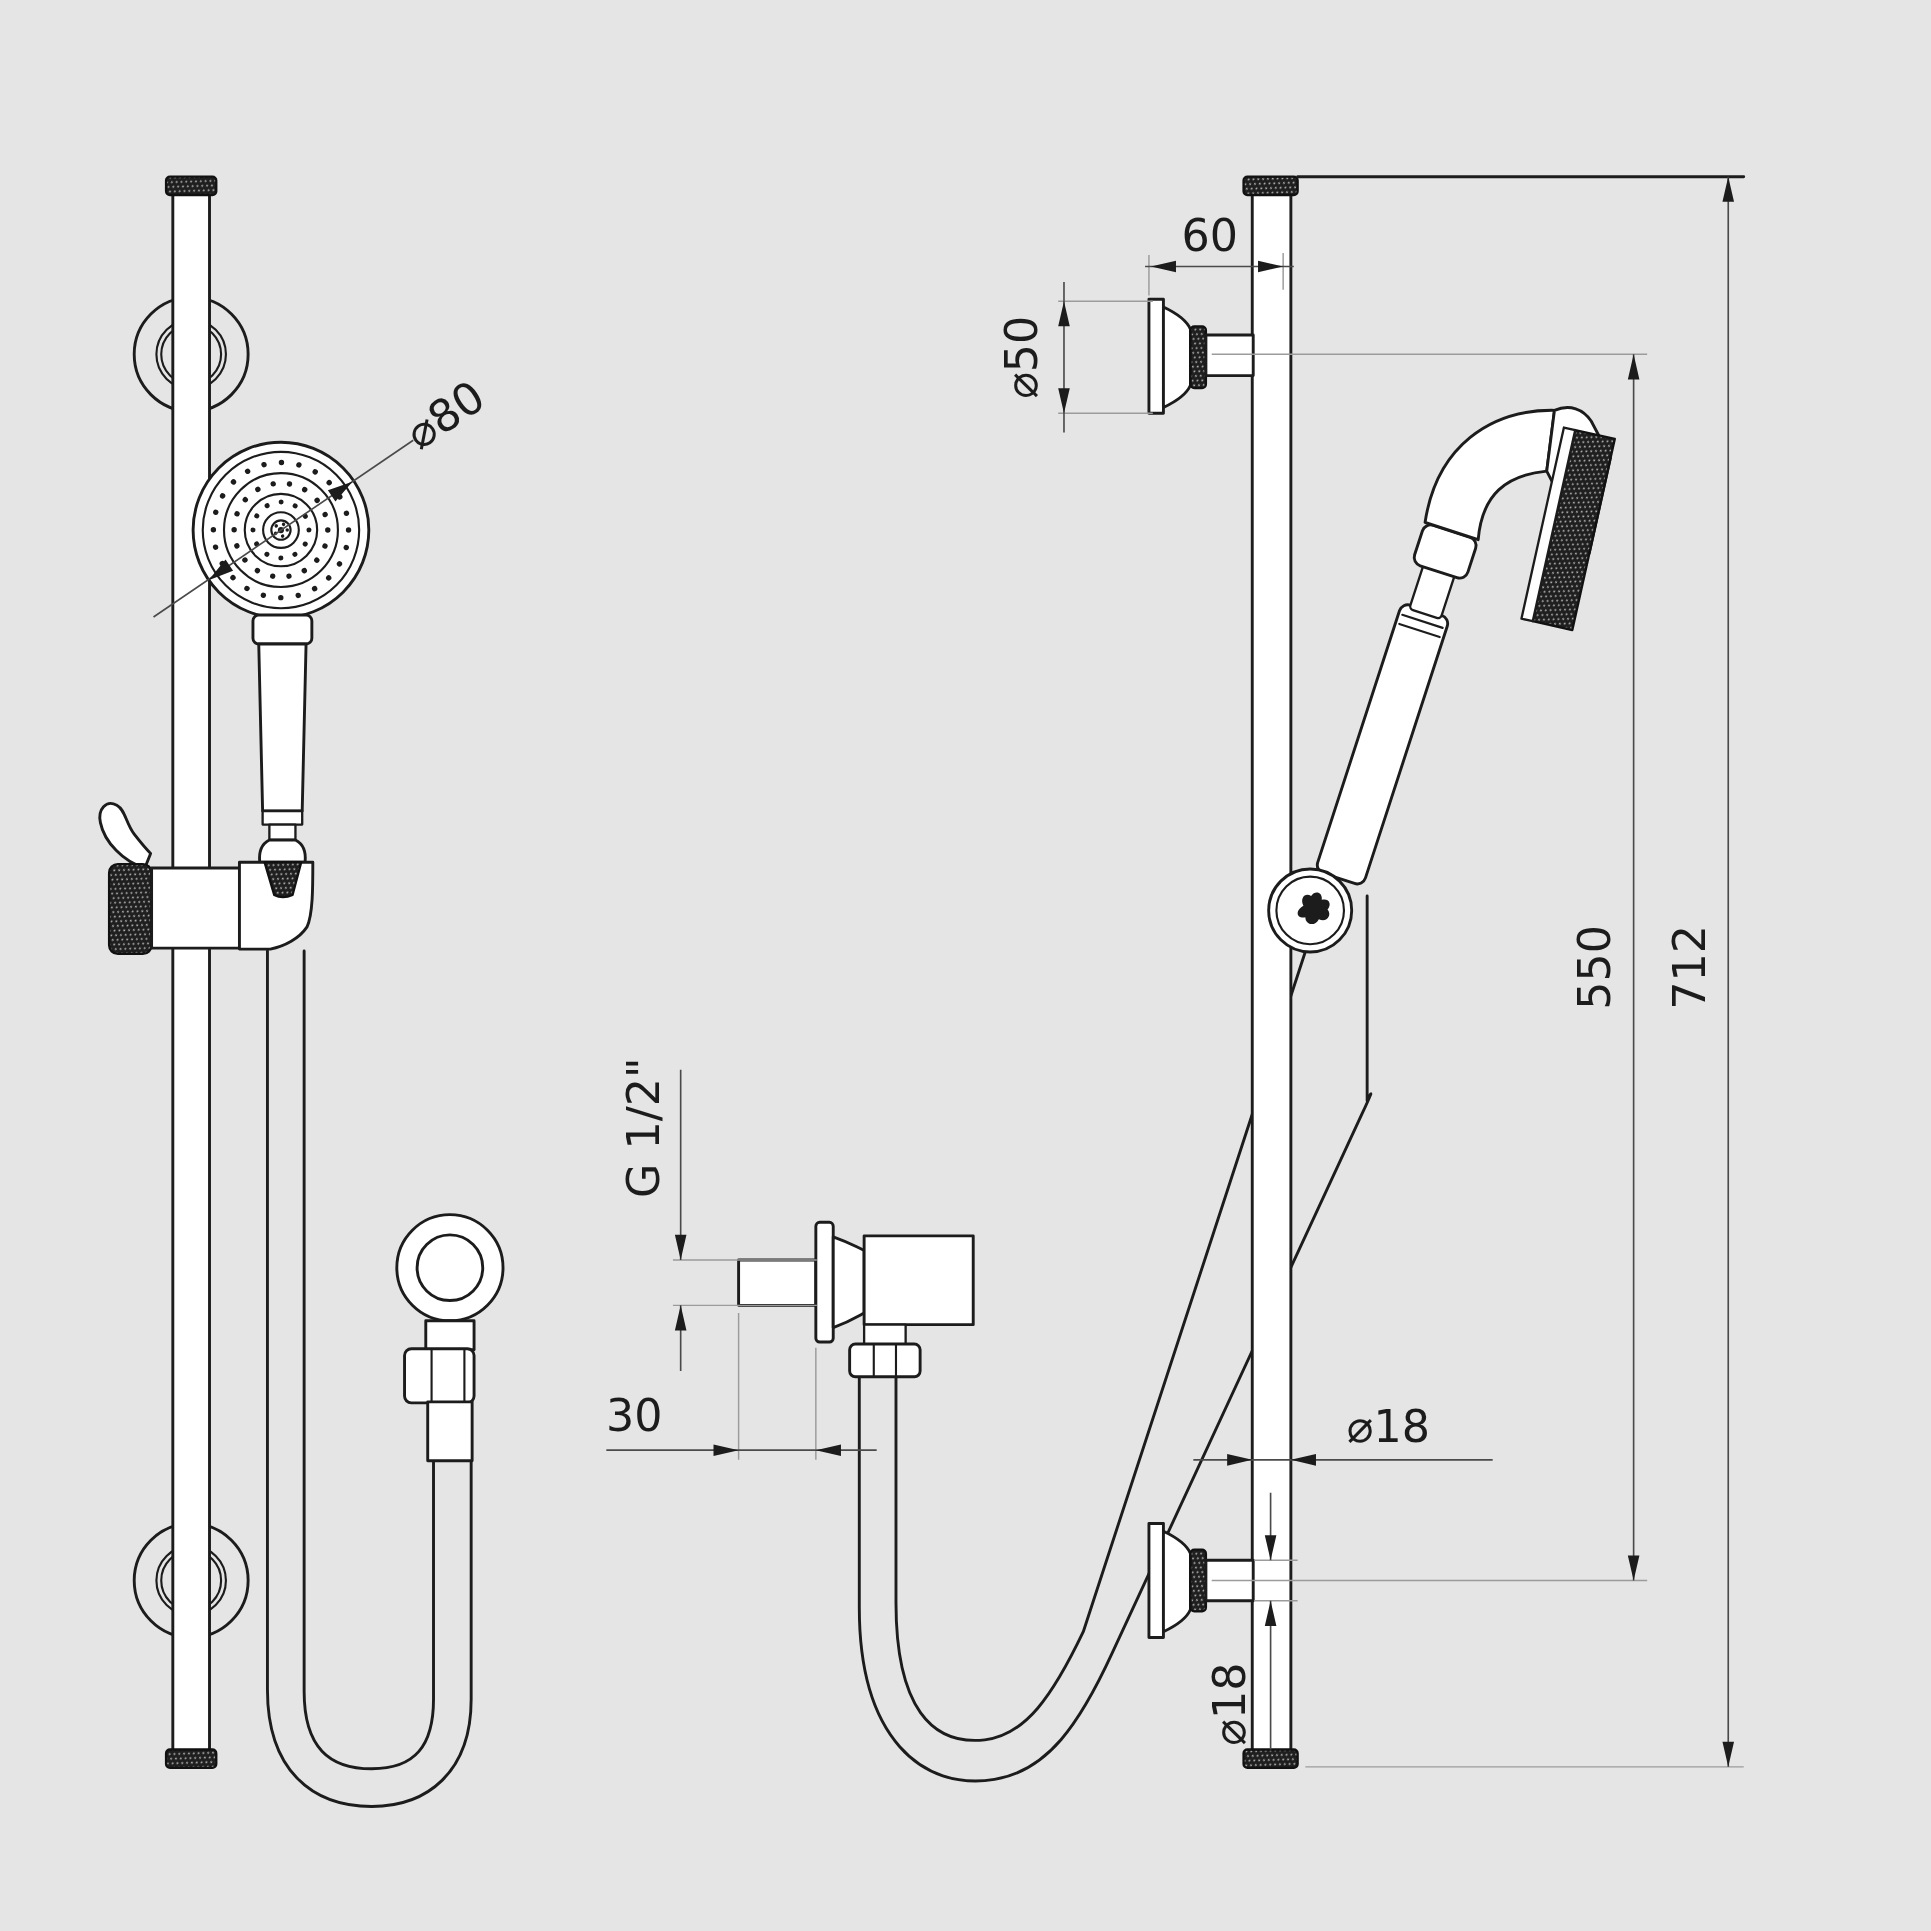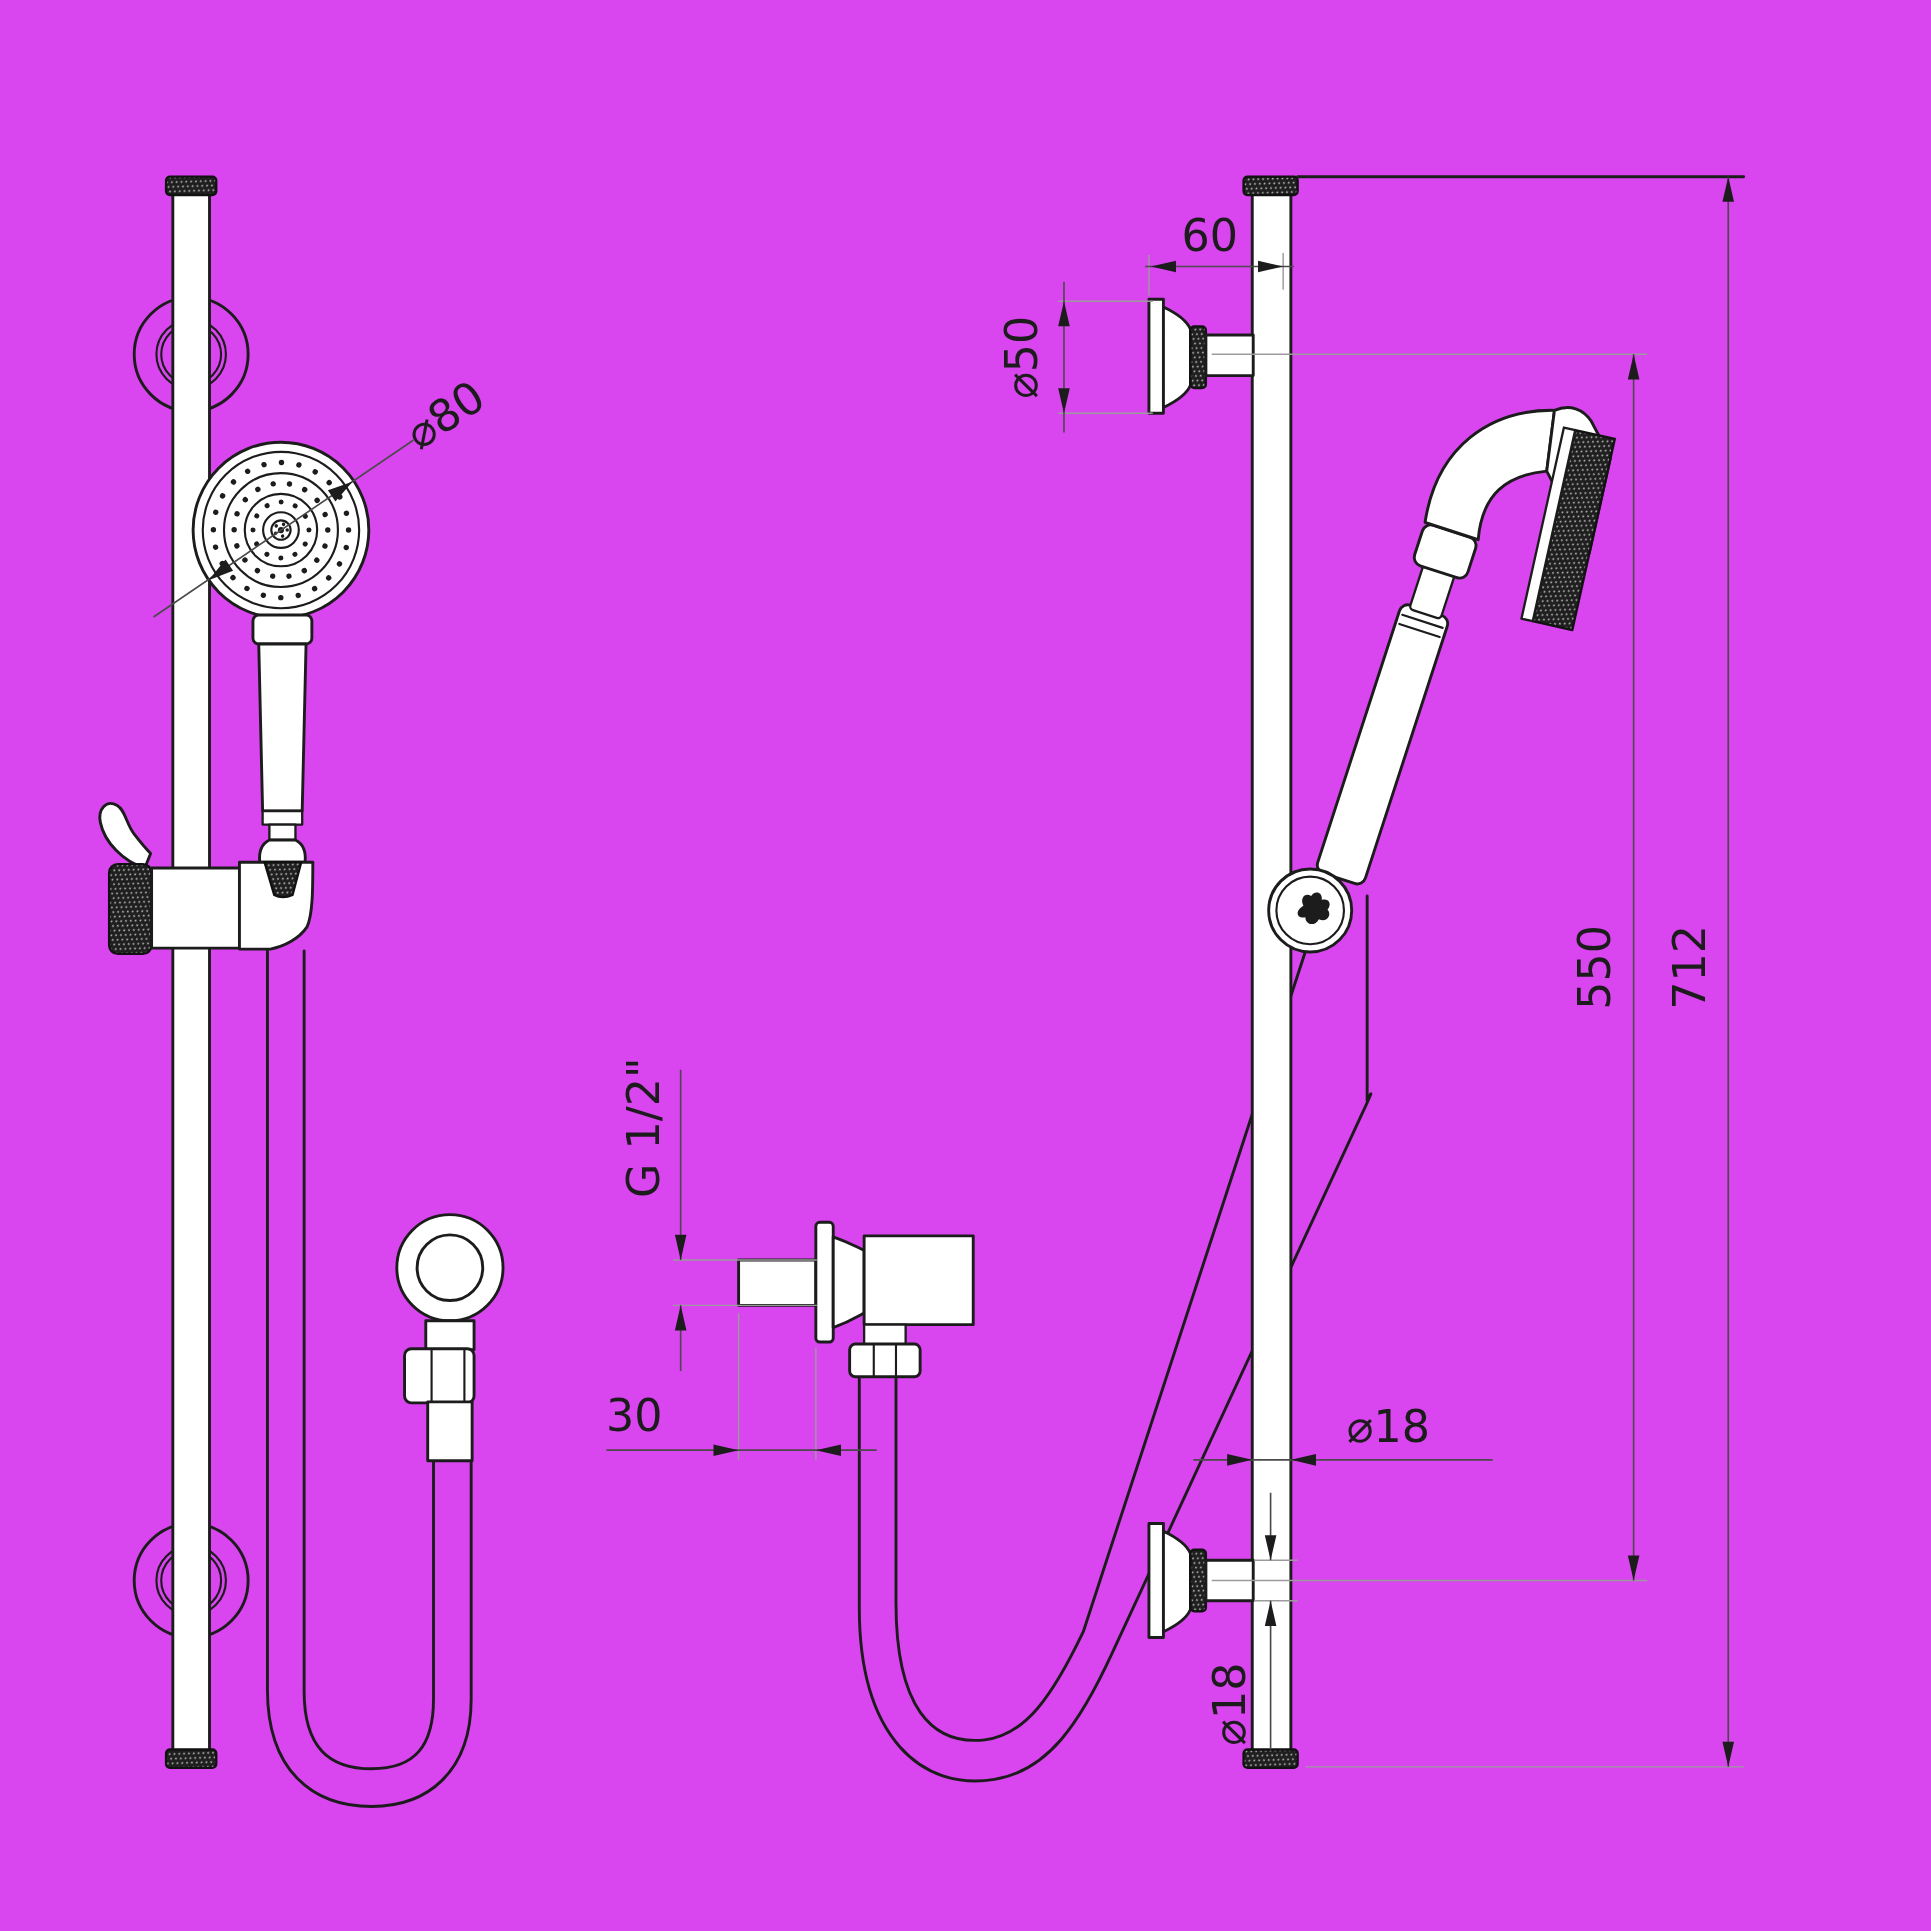--- a/index.html
+++ b/index.html
@@ -1,16 +1,16 @@
 <!DOCTYPE html>
 <html><head>
 <meta charset="utf-8">
 <style>
   html,body{margin:0;padding:0;background:#fff;}
-  .page{position:relative;width:1931px;height:1931px;background:#d946ef;overflow:hidden;}
+  .page{position:relative;width:1931px;height:1931px;background:#e5e5e5;overflow:hidden;}
   svg{display:block;}
   text{font-family:"DejaVu Sans","Liberation Sans",sans-serif;font-size:46px;fill:#1c1c1c;}
   .ln{stroke:#1c1c1c;stroke-width:3;fill:none;stroke-linecap:round;stroke-linejoin:round;}
   .ln2{stroke:#1c1c1c;stroke-width:2.2;fill:none;stroke-linecap:round;}
   .wf{fill:#ffffff;stroke:#1c1c1c;stroke-width:3;stroke-linejoin:round;}
   .wf2{fill:#ffffff;stroke:#1c1c1c;stroke-width:2.4;stroke-linejoin:round;}
   .dim{stroke:#4a4a4a;stroke-width:1.7;fill:none;}
   .ext{stroke:#9b9b9b;stroke-width:1.5;fill:none;}
   .arr{fill:#1c1c1c;stroke:none;}
   .dot{fill:none;stroke:#1c1c1c;stroke-linecap:round;}

